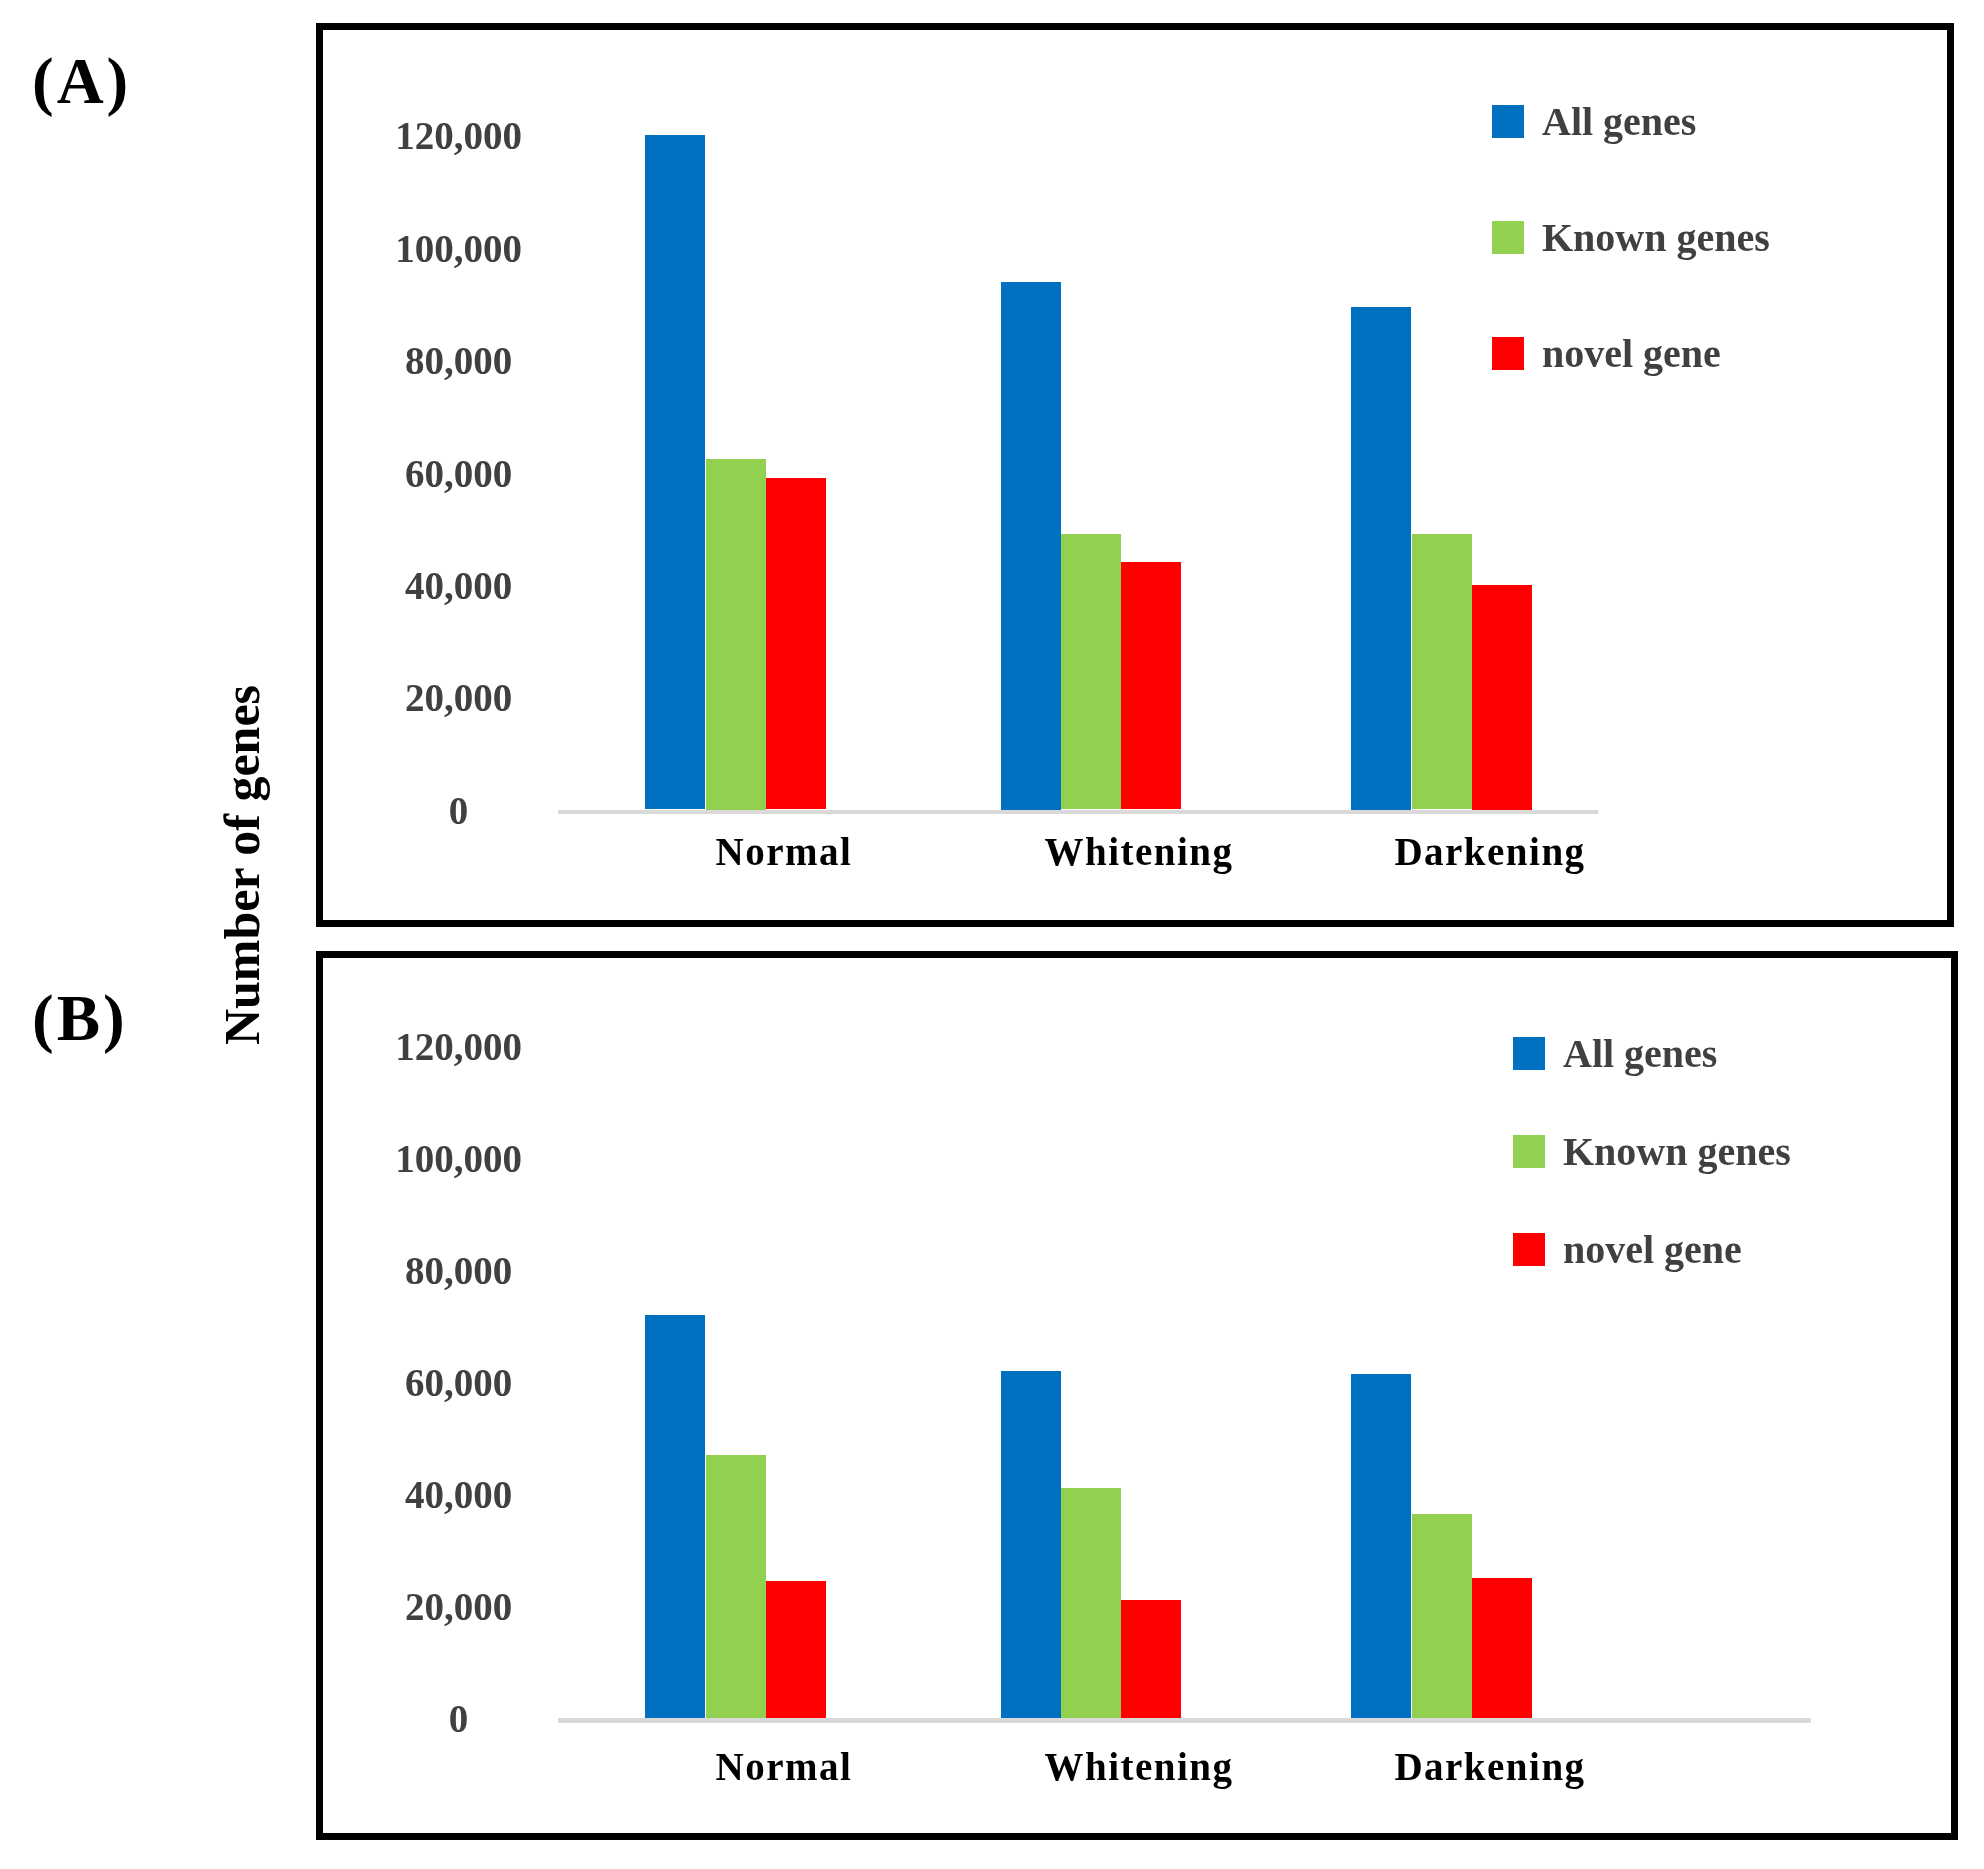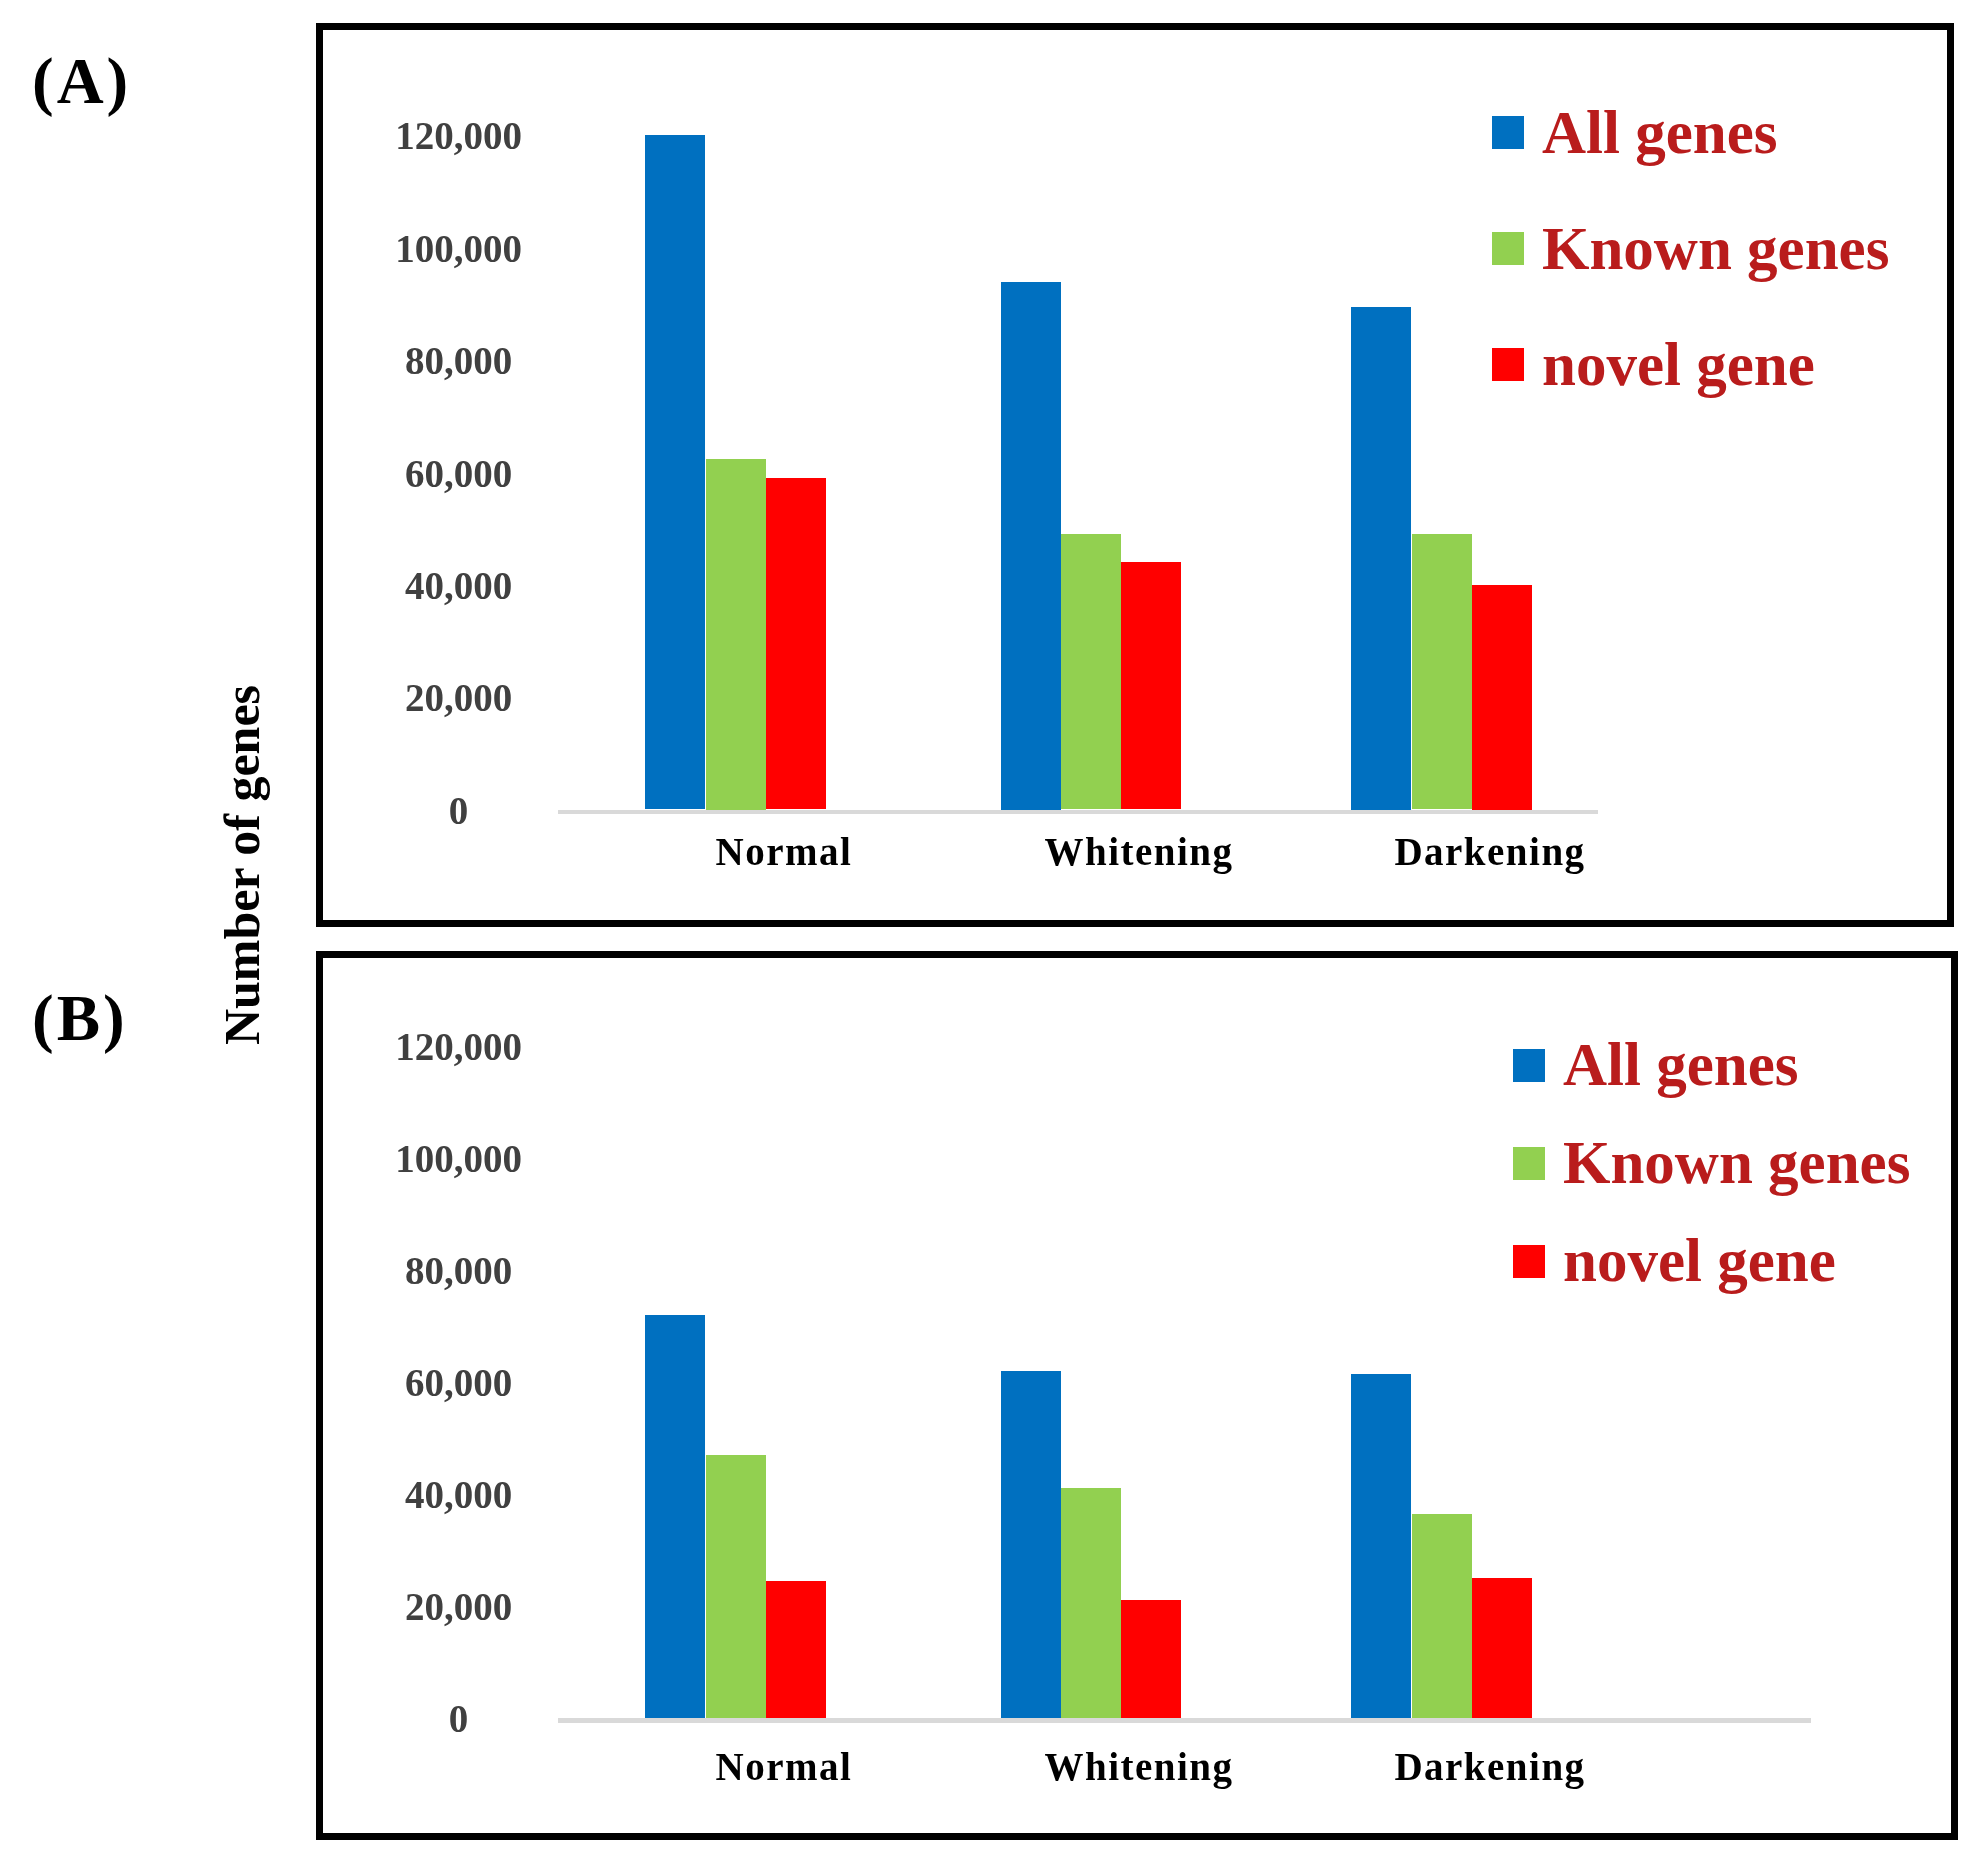--- a/index.html
+++ b/index.html
@@ -80,22 +80,22 @@
     gap: 18px;
   }
   .swatch {
     display: inline-block;
     width: 32px;
     height: 33px;
     flex: 0 0 auto;
   }
   .legend-label {
     font-weight: bold;
-    font-size: 61px;
-    color: #b91c1c;
+    font-size: 40px;
+    color: #404040;
     white-space: nowrap;
   }
 </style>
 </head>
 <body>
 
 <div class="stage">
   <div class="panel-letter" id="labelA">(A)</div>
 
   <div class="panel-letter" id="labelB">(B)</div>

